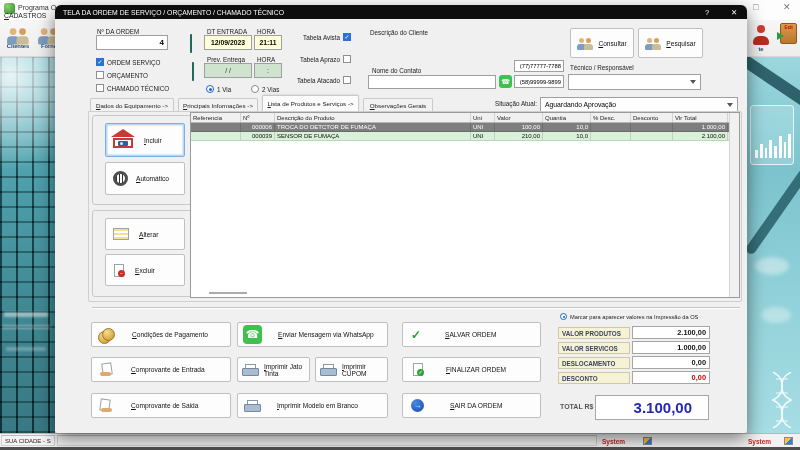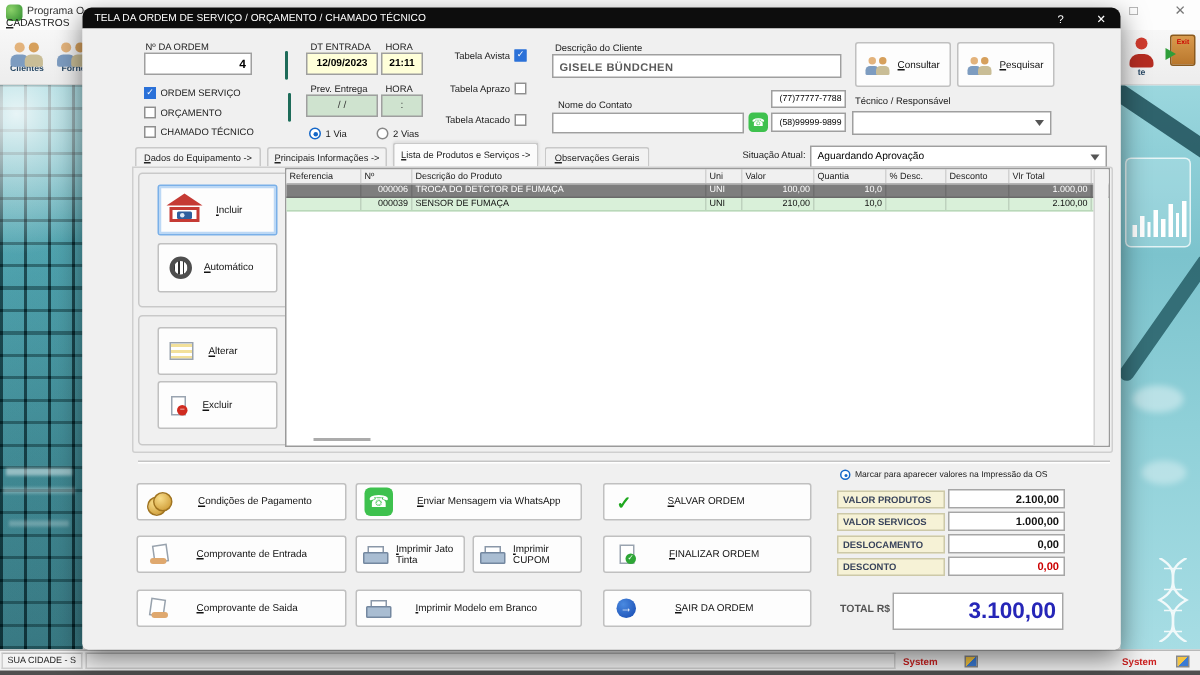--- a/index.html
+++ b/index.html
@@ -231,23 +231,20 @@
       <div class="abs chkrow" style="left:224px;top:36px;width:72px;justify-content:flex-end;">
         <span class="lbl">Tabela Aprazo</span>
         <span class="chk off"></span>
       </div>
       <div class="abs chkrow" style="left:224px;top:57px;width:72px;justify-content:flex-end;">
         <span class="lbl">Tabela Atacado</span>
         <span class="chk off"></span>
       </div>
 
       <span class="abs lbl" style="left:315px;top:10px;">Descrição do Cliente</span>
-      <div class="abs box" style="left:313px;top:17px;width:193px;height:16px;display:flex;align-items:center;padding-left:4px;">
-        <span style="font-size:7.4px;font-weight:bold;color:#5a5a5a;letter-spacing:.3px;">GISELE BÜNDCHEN</span>
-      </div>
       <span class="abs lbl" style="left:317px;top:48px;">Nome do Contato</span>
       <div class="abs box" style="left:313px;top:56px;width:128px;height:14px;"></div>
       <span class="abs wa" style="left:444px;top:56px;width:13px;height:13px;font-size:7px;">
           <span>☎</span>
         </span>
       <div class="abs box" style="left:459px;top:41px;width:50px;height:12px;display:flex;align-items:center;justify-content:flex-end;padding-right:2px;">
         <span style="font-size:5.8px;">(77)77777-7788</span>
       </div>
       <div class="abs box" style="left:459px;top:56px;width:50px;height:13px;display:flex;align-items:center;justify-content:flex-end;padding-right:2px;">
         <span style="font-size:5.8px;">(58)99999-9899</span>
@@ -432,20 +429,20 @@
       <div class="abs val" style="left:577px;top:337px;width:78px;height:13px;">
         <span>0,00</span>
       </div>
       <div class="abs beige" style="left:503px;top:353px;width:72px;height:12px;">
         <span>DESCONTO</span>
       </div>
       <div class="abs val" style="left:577px;top:352px;width:78px;height:13px;color:#cc0000;">
         <span style="color:#cc0000;">0,00</span>
       </div>
       <span class="abs" style="left:505px;top:384px;font-size:7px;font-weight:bold;color:#555;">TOTAL R$</span>
-      <div class="abs" style="left:540px;top:376px;width:114px;height:25px;background:#fff;border:1px solid #a6a6a6;display:flex;align-items:center;justify-content:flex-end;padding-right:4px;">
+      <div class="abs" style="left:540px;top:376px;width:114px;height:25px;background:#fff;border:1px solid #a6a6a6;display:flex;align-items:center;justify-content:flex-end;padding-right:16px;">
         <span style="font-size:15px;font-weight:bold;color:#2626b8;">3.100,00</span>
       </div>
 
     </div>
   </div>
 
 </div>
 
 </body></html>

